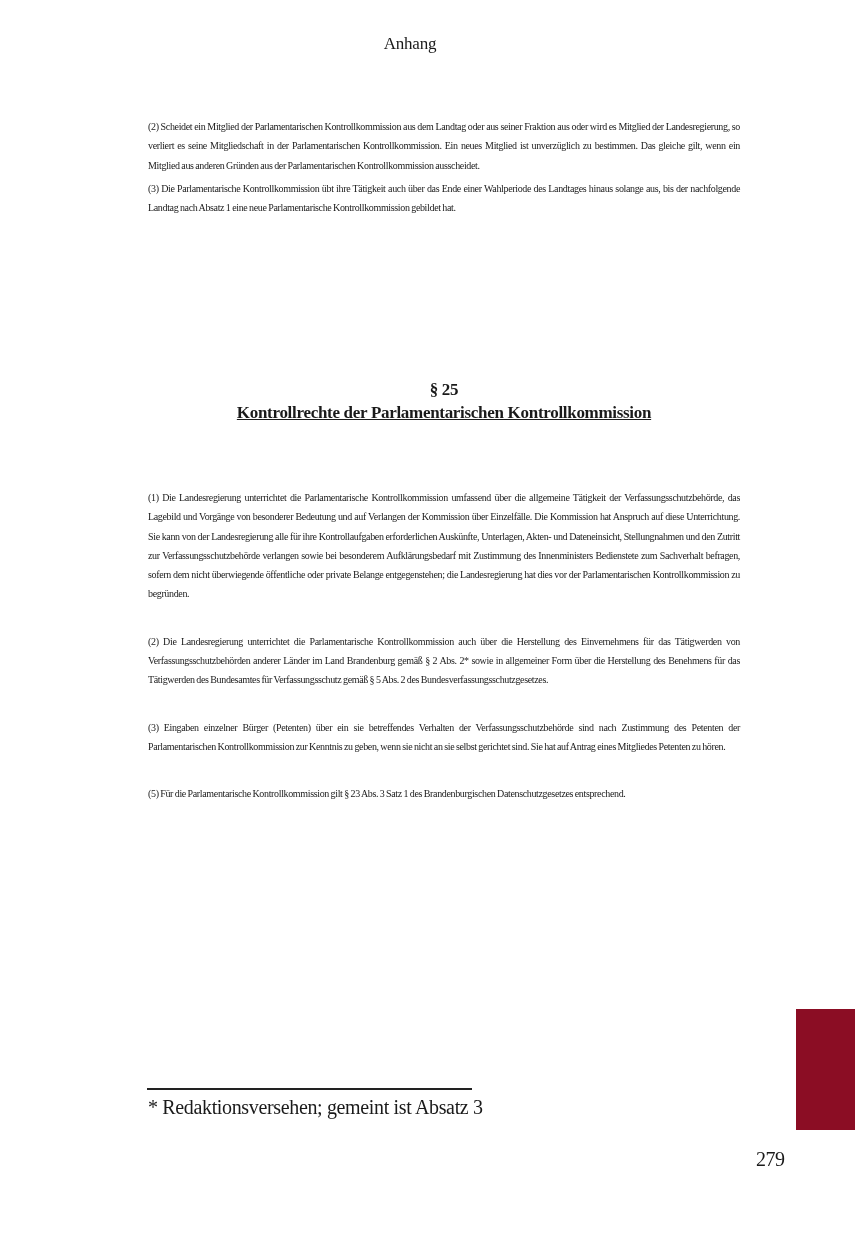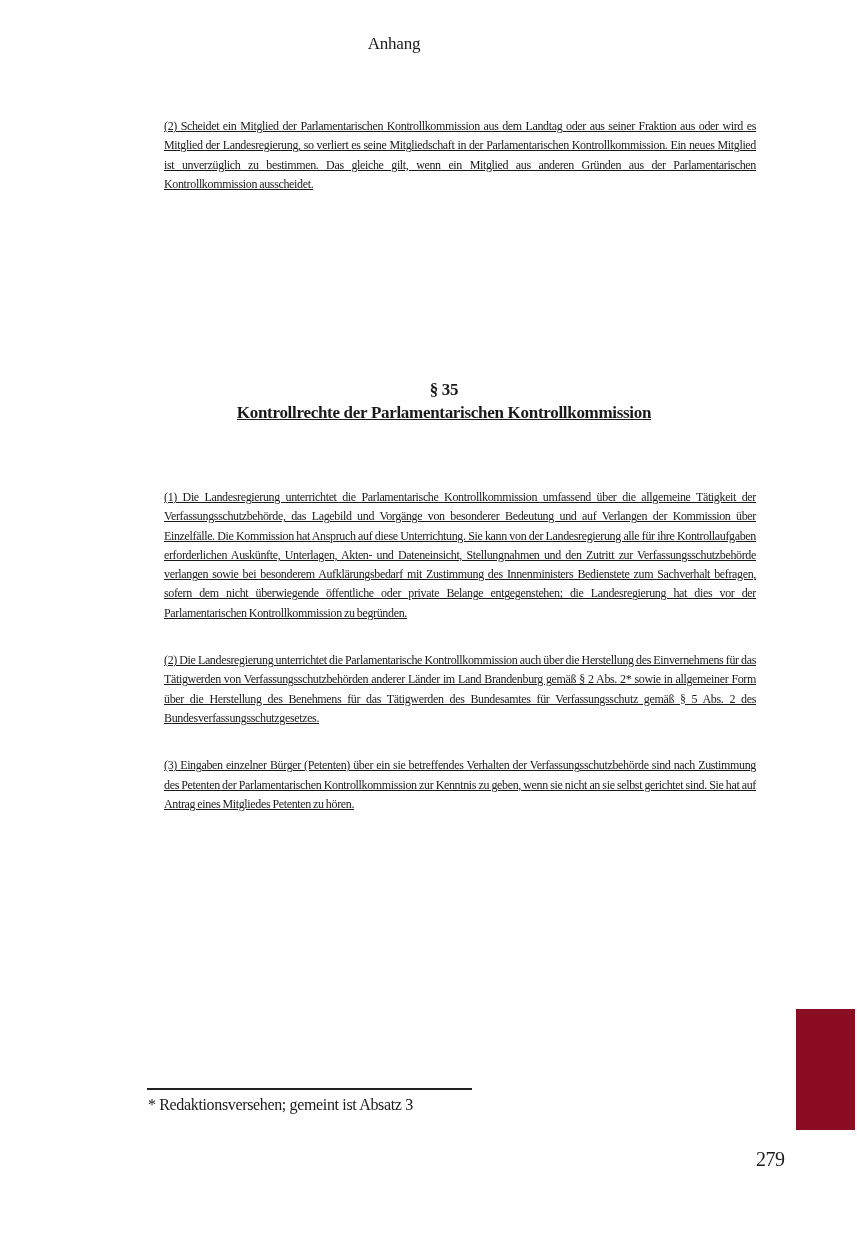--- a/index.html
+++ b/index.html
@@ -16,31 +16,31 @@
       color: #1a1a1a;
     }
     .running-header {
       position: absolute;
       top: 34px;
       left: 0;
       width: 788px;
       text-align: center;
       font-size: 17px;
       letter-spacing: -0.2px;
+      padding-left: 16px;
     }
     .text-block {
       position: absolute;
-      left: 164px;
+      left: 148px;
       width: 592px;
-      font-size: 12px;
+      font-size: 10px;
       line-height: 19.3px;
       text-align: justify;
       letter-spacing: -0.35px;
       word-spacing: -0.5px;
-      text-decoration: underline;
     }
     .text-block p {
       margin: 0 0 4px 0;
     }
     #block-top { top: 117px; }
     .section-heading {
       position: absolute;
       left: 148px;
       width: 592px;
       text-align: center;
@@ -58,21 +58,21 @@
       left: 147px;
       top: 1088px;
       width: 325px;
       height: 2px;
       background: #222;
     }
     .footnote {
       position: absolute;
       left: 148px;
       top: 1096px;
-      font-size: 16px;
+      font-size: 20px;
       letter-spacing: -0.35px;
     }
     .thumb-tab {
       position: absolute;
       left: 796px;
       top: 1009px;
       width: 59px;
       height: 121px;
     }
     .page-number {
@@ -83,29 +83,31 @@
       letter-spacing: -0.5px;
     }
   </style>
 </head>
 <body>
 
 <div class="running-header">Anhang</div>
 
 <div class="text-block" id="block-top">
   <p>(2) Scheidet ein Mitglied der Parlamentarischen Kontrollkommission aus dem Landtag oder aus seiner Fraktion aus oder wird es Mitglied der Landesregierung, so verliert es seine Mitgliedschaft in der Parlamentarischen Kontrollkommission. Ein neues Mitglied ist unverzüglich zu bestimmen. Das gleiche gilt, wenn ein Mitglied aus anderen Gründen aus der Parlamentarischen Kontrollkommission ausscheidet.</p>
+  <p>(3) Die Parlamentarische Kontrollkommission übt ihre Tätigkeit auch über das Ende einer Wahlperiode des Landtages hinaus solange aus, bis der nachfolgende Landtag nach Absatz 1 eine neue Parlamentarische Kontrollkommission gebildet hat.</p>
 </div>
 
-<div class="section-heading" id="section-number">§ 35</div>
+<div class="section-heading" id="section-number">§ 25</div>
 <div class="section-heading" id="section-title">Kontrollrechte der Parlamentarischen Kontrollkommission</div>
 
 <div class="text-block" id="block-main">
   <p>(1) Die Landesregierung unterrichtet die Parlamentarische Kontrollkommission umfassend über die allgemeine Tätigkeit der Verfassungsschutzbehörde, das Lagebild und Vorgänge von besonderer Bedeutung und auf Verlangen der Kommission über Einzelfälle. Die Kommission hat Anspruch auf diese Unterrichtung. Sie kann von der Landesregierung alle für ihre Kontrollaufgaben erforderlichen Auskünfte, Unterlagen, Akten- und Dateneinsicht, Stellungnahmen und den Zutritt zur Verfassungsschutzbehörde verlangen sowie bei besonderem Aufklärungsbedarf mit Zustimmung des Innenministers Bedienstete zum Sachverhalt befragen, sofern dem nicht überwiegende öffentliche oder private Belange entgegenstehen; die Landesregierung hat dies vor der Parlamentarischen Kontrollkommission zu begründen.</p>
   <p>(2) Die Landesregierung unterrichtet die Parlamentarische Kontrollkommission auch über die Herstellung des Einvernehmens für das Tätigwerden von Verfassungsschutzbehörden anderer Länder im Land Brandenburg gemäß § 2 Abs. 2* sowie in allgemeiner Form über die Herstellung des Benehmens für das Tätigwerden des Bundesamtes für Verfassungsschutz gemäß § 5 Abs. 2 des Bundesverfassungsschutzgesetzes.</p>
   <p>(3) Eingaben einzelner Bürger (Petenten) über ein sie betreffendes Verhalten der Verfassungsschutzbehörde sind nach Zustimmung des Petenten der Parlamentarischen Kontrollkommission zur Kenntnis zu geben, wenn sie nicht an sie selbst gerichtet sind. Sie hat auf Antrag eines Mitgliedes Petenten zu hören.</p>
+  <p>(5) Für die Parlamentarische Kontrollkommission gilt § 23 Abs. 3 Satz 1 des Brandenburgischen Datenschutzgesetzes entsprechend.</p>
 </div>
 
 <div class="footnote-rule"></div>
 <div class="footnote">* Redaktionsversehen; gemeint ist Absatz 3</div>
 
 <div class="thumb-tab" id="thumb-tab" style="background: rgb(139, 13, 36);"></div>
 
 <div class="page-number">279</div>
 
 </body></html>

